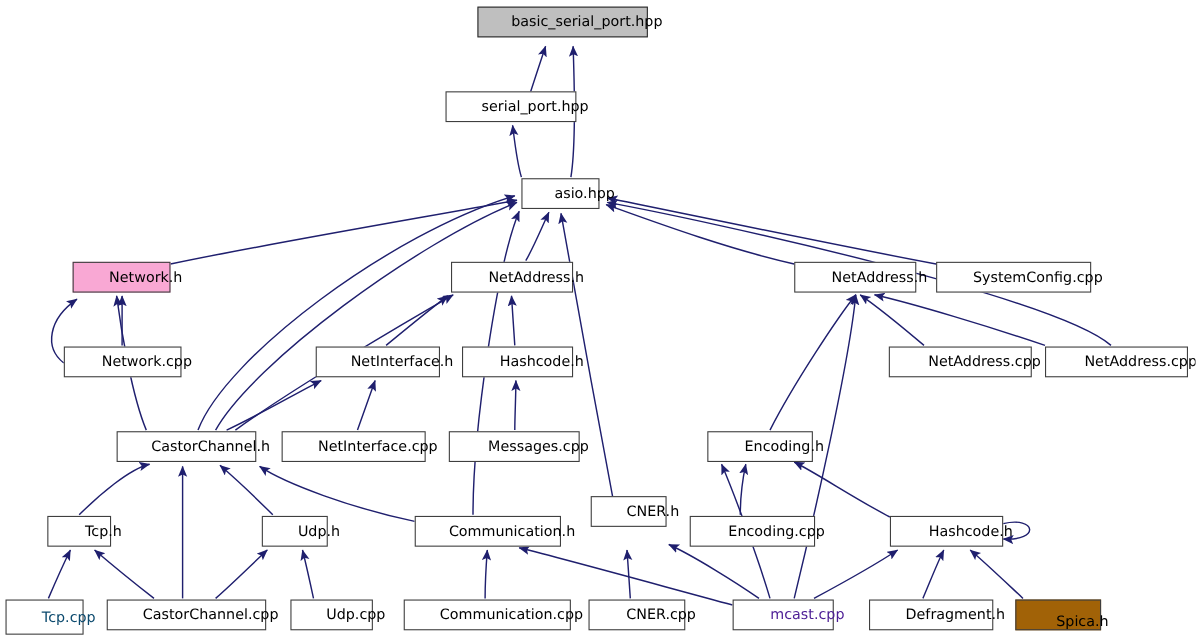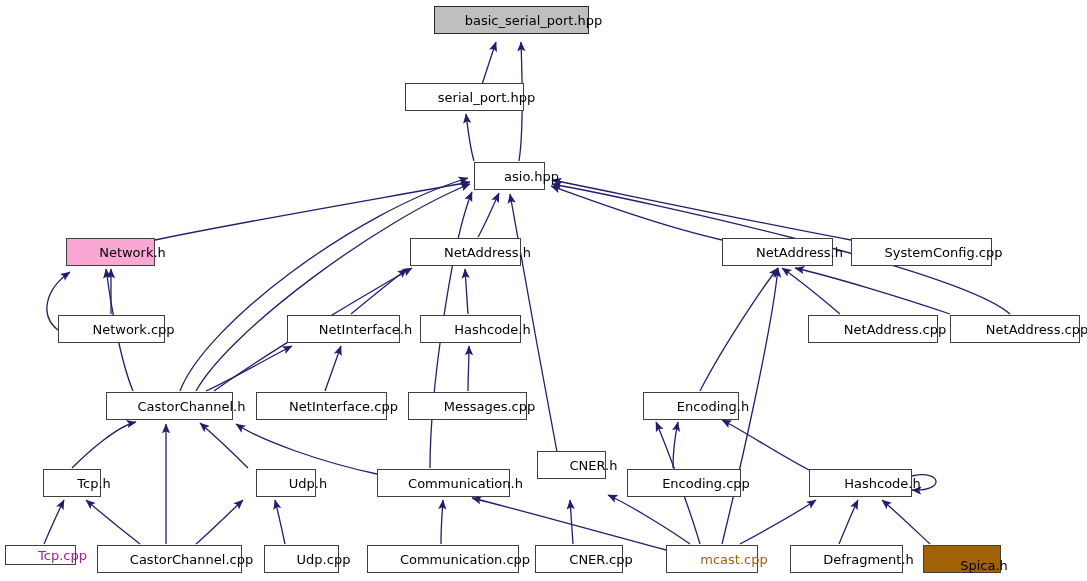--- a/index.html
+++ b/index.html
@@ -132,51 +132,51 @@
       </div>
       <div class="node" style="left: 408px; top: 392px; width: 119px; height: 28px; background: rgb(255, 255, 255); border-color: rgb(63, 63, 63); color: rgb(0, 0, 0);">
         <span class="node-label">Messages.cpp</span>
       </div>
       <div class="node" style="left: 643px; top: 392px; width: 96px; height: 28px; background: rgb(255, 255, 255); border-color: rgb(63, 63, 63); color: rgb(0, 0, 0);">
         <span class="node-label">Encoding.h</span>
       </div>
       <div class="node" style="left: 43px; top: 469px; width: 58px; height: 28px; background: rgb(255, 255, 255); border-color: rgb(63, 63, 63); color: rgb(0, 0, 0);">
         <span class="node-label">Tcp.h</span>
       </div>
-      <div class="node" style="left: 256px; top: 469px; width: 60px; height: 28px; background: rgb(255, 255, 255); border-color: rgb(63, 63, 63); color: rgb(0, 0, 0);">
+      <div class="node" style="left: 238px; top: 469px; width: 60px; height: 28px; background: rgb(255, 255, 255); border-color: rgb(63, 63, 63); color: rgb(0, 0, 0);">
         <span class="node-label">Udp.h</span>
       </div>
       <div class="node" style="left: 377px; top: 469px; width: 133px; height: 28px; background: rgb(255, 255, 255); border-color: rgb(63, 63, 63); color: rgb(0, 0, 0);">
         <span class="node-label">Communication.h</span>
       </div>
       <div class="node" style="left: 537px; top: 451px; width: 69px; height: 28px; background: rgb(255, 255, 255); border-color: rgb(63, 63, 63); color: rgb(0, 0, 0);">
         <span class="node-label">CNER.h</span>
       </div>
       <div class="node" style="left: 627px; top: 469px; width: 114px; height: 28px; background: rgb(255, 255, 255); border-color: rgb(63, 63, 63); color: rgb(0, 0, 0);">
         <span class="node-label">Encoding.cpp</span>
       </div>
       <div class="node" style="left: 809px; top: 469px; width: 103px; height: 28px; background: rgb(255, 255, 255); border-color: rgb(63, 63, 63); color: rgb(0, 0, 0);">
         <span class="node-label">Hashcode.h</span>
       </div>
-      <div class="node" style="left: 5px; top: 545px; width: 71px; height: 20px; background: rgb(255, 255, 255); border-color: rgb(63, 63, 63); color: #a21caf;">
+      <div class="node" style="left: 5px; top: 545px; width: 71px; height: 32px; background: rgb(255, 255, 255); border-color: rgb(63, 63, 63); color: #0c4a6e;">
         <span class="node-label">Tcp.cpp</span>
       </div>
       <div class="node" style="left: 97px; top: 545px; width: 145px; height: 28px; background: rgb(255, 255, 255); border-color: rgb(63, 63, 63); color: rgb(0, 0, 0);">
         <span class="node-label">CastorChannel.cpp</span>
       </div>
       <div class="node" style="left: 264px; top: 545px; width: 75px; height: 28px; background: rgb(255, 255, 255); border-color: rgb(63, 63, 63); color: rgb(0, 0, 0);">
         <span class="node-label">Udp.cpp</span>
       </div>
       <div class="node" style="left: 367px; top: 545px; width: 152px; height: 28px; background: rgb(255, 255, 255); border-color: rgb(63, 63, 63); color: rgb(0, 0, 0);">
         <span class="node-label">Communication.cpp</span>
       </div>
       <div class="node" style="left: 535px; top: 545px; width: 88px; height: 28px; background: rgb(255, 255, 255); border-color: rgb(63, 63, 63); color: rgb(0, 0, 0);">
         <span class="node-label">CNER.cpp</span>
       </div>
-      <div class="node" style="left: 666px; top: 545px; width: 92px; height: 28px; background: rgb(255, 255, 255); border-color: rgb(63, 63, 63); color: #a16207;">
+      <div class="node" style="left: 666px; top: 545px; width: 92px; height: 28px; background: rgb(255, 255, 255); border-color: rgb(63, 63, 63); color: #4c1d95;">
         <span class="node-label">mcast.cpp</span>
       </div>
       <div class="node" style="left: 790px; top: 545px; width: 113px; height: 28px; background: rgb(255, 255, 255); border-color: rgb(63, 63, 63); color: rgb(0, 0, 0);">
         <span class="node-label">Defragment.h</span>
       </div>
       <div class="node" style="left: 923px; top: 545px; width: 78px; height: 28px; background: #a16207; border-color: rgb(63, 63, 63); color: rgb(0, 0, 0); align-items: flex-end;">
         <span class="node-label">Spica.h</span>
       </div>
     </div>
 </div>

